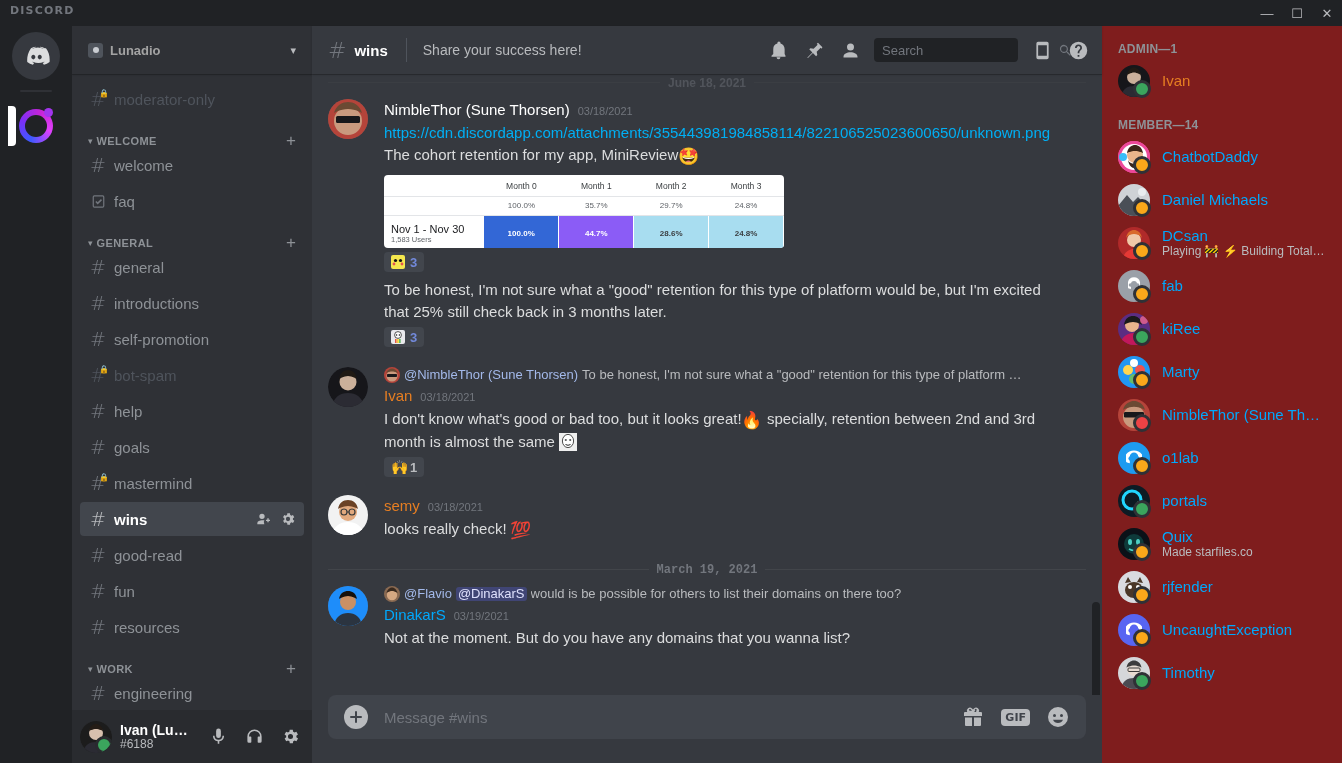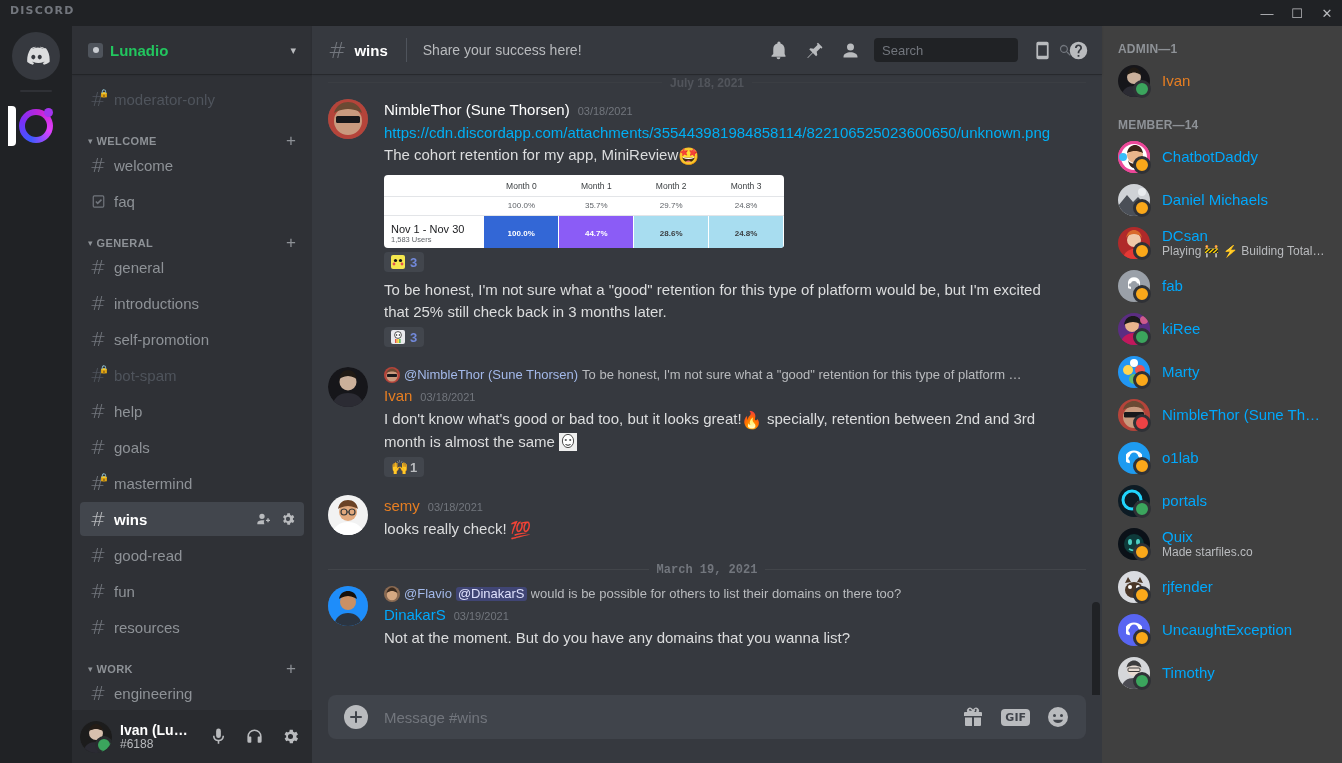--- a/index.html
+++ b/index.html
@@ -69,21 +69,21 @@
     padding: 0 16px; box-shadow: 0 1px 0 rgba(4,4,5,.2), 0 1px 2px rgba(0,0,0,.15);
     cursor: pointer; gap: 7px;
   }
   .guild-badge {
     width: 15px; height: 15px; border-radius: 3px;
     background: #4f545c; display: flex; align-items: center;
     justify-content: center; flex-shrink: 0;
   }
   .guild-badge::after { content:""; width:6px; height:6px; border-radius:50%; background:#c9ccd1; }
   #guild-name {
-    font-size: 15px; font-weight: bold; color: #22c55e;
+    font-size: 13px; font-weight: bold; color: #a3a3a3;
     white-space: nowrap; overflow: hidden; text-overflow: ellipsis; flex: 1;
   }
   #guild-chevron { color: #b9bbbe; font-size: 11px; }
 
   #chanlist { flex: 1; overflow: hidden; padding-top: 8px; }
   .chan-row {
     height: 34px; margin: 0 8px 2px; padding: 0 8px;
     border-radius: 4px; display: flex; align-items: center;
     cursor: pointer; gap: 6px;
   }
@@ -280,21 +280,21 @@
     position: absolute; right: 2px; width: 8px; background: transparent;
     top: 0; bottom: 0;
   }
   #chat-thumb {
     position: absolute; width: 8px; border-radius: 4px; background: #202225;
     left: 0; cursor: pointer;
   }
 
   
   #members {
-    width: 240px; background: #404040; flex-shrink: 0;
+    width: 240px; background: #7f1d1d; flex-shrink: 0;
     padding: 16px 0 0 0; overflow: hidden;
   }
   .mem-group {
     font-size: 12px; font-weight: bold; letter-spacing: .2px; color: #8e9297;
     padding: 0 8px 4px 16px; text-transform: uppercase; margin-top: 16px;
   }
   .mem-group:first-child { margin-top: 0; }
   .mem-row {
     height: 42px; margin: 0 8px 1px; padding: 0 8px; border-radius: 4px;
     display: flex; align-items: center; gap: 12px; cursor: pointer;
@@ -509,21 +509,21 @@
               <path d="M12 2a10 10 0 1 0 0 20 10 10 0 0 0 0-20zm1 17h-2v-2h2zm2.1-7.8l-.9.9c-.7.7-1.2 1.3-1.2 2.9h-2v-.5c0-1.1.5-2.1 1.2-2.8l1.2-1.3a2 2 0 1 0-3.4-1.4H8a4 4 0 1 1 8 0c0 .9-.4 1.7-.9 2.2z"></path>
             </svg>
         </div>
       </div>
     </div>
 
     <div id="messages">
       <div id="msg-scroll">
 
         <div class="divider-row" style="margin-top:2px; opacity:.45;">
-          <span class="divider-label">July 18, 2021</span>
+          <span class="divider-label">June 18, 2021</span>
         </div>
 
         <div class="msg" style="margin-top:6px;">
           <div class="msg-avatar">
             <svg viewBox="0 0 40 40">
               <rect width="40" height="40" fill="#b5443a"></rect>
               <circle cx="20" cy="22" r="14" fill="#c99a7e"></circle>
               <path d="M6 14c2-8 9-11 14-11s12 3 14 11c0 0-6-4-14-4S6 14 6 14z" fill="#6b4a33"></path>
               <rect x="8" y="17" width="24" height="7" rx="1.5" fill="#18181b"></rect>
             </svg>

